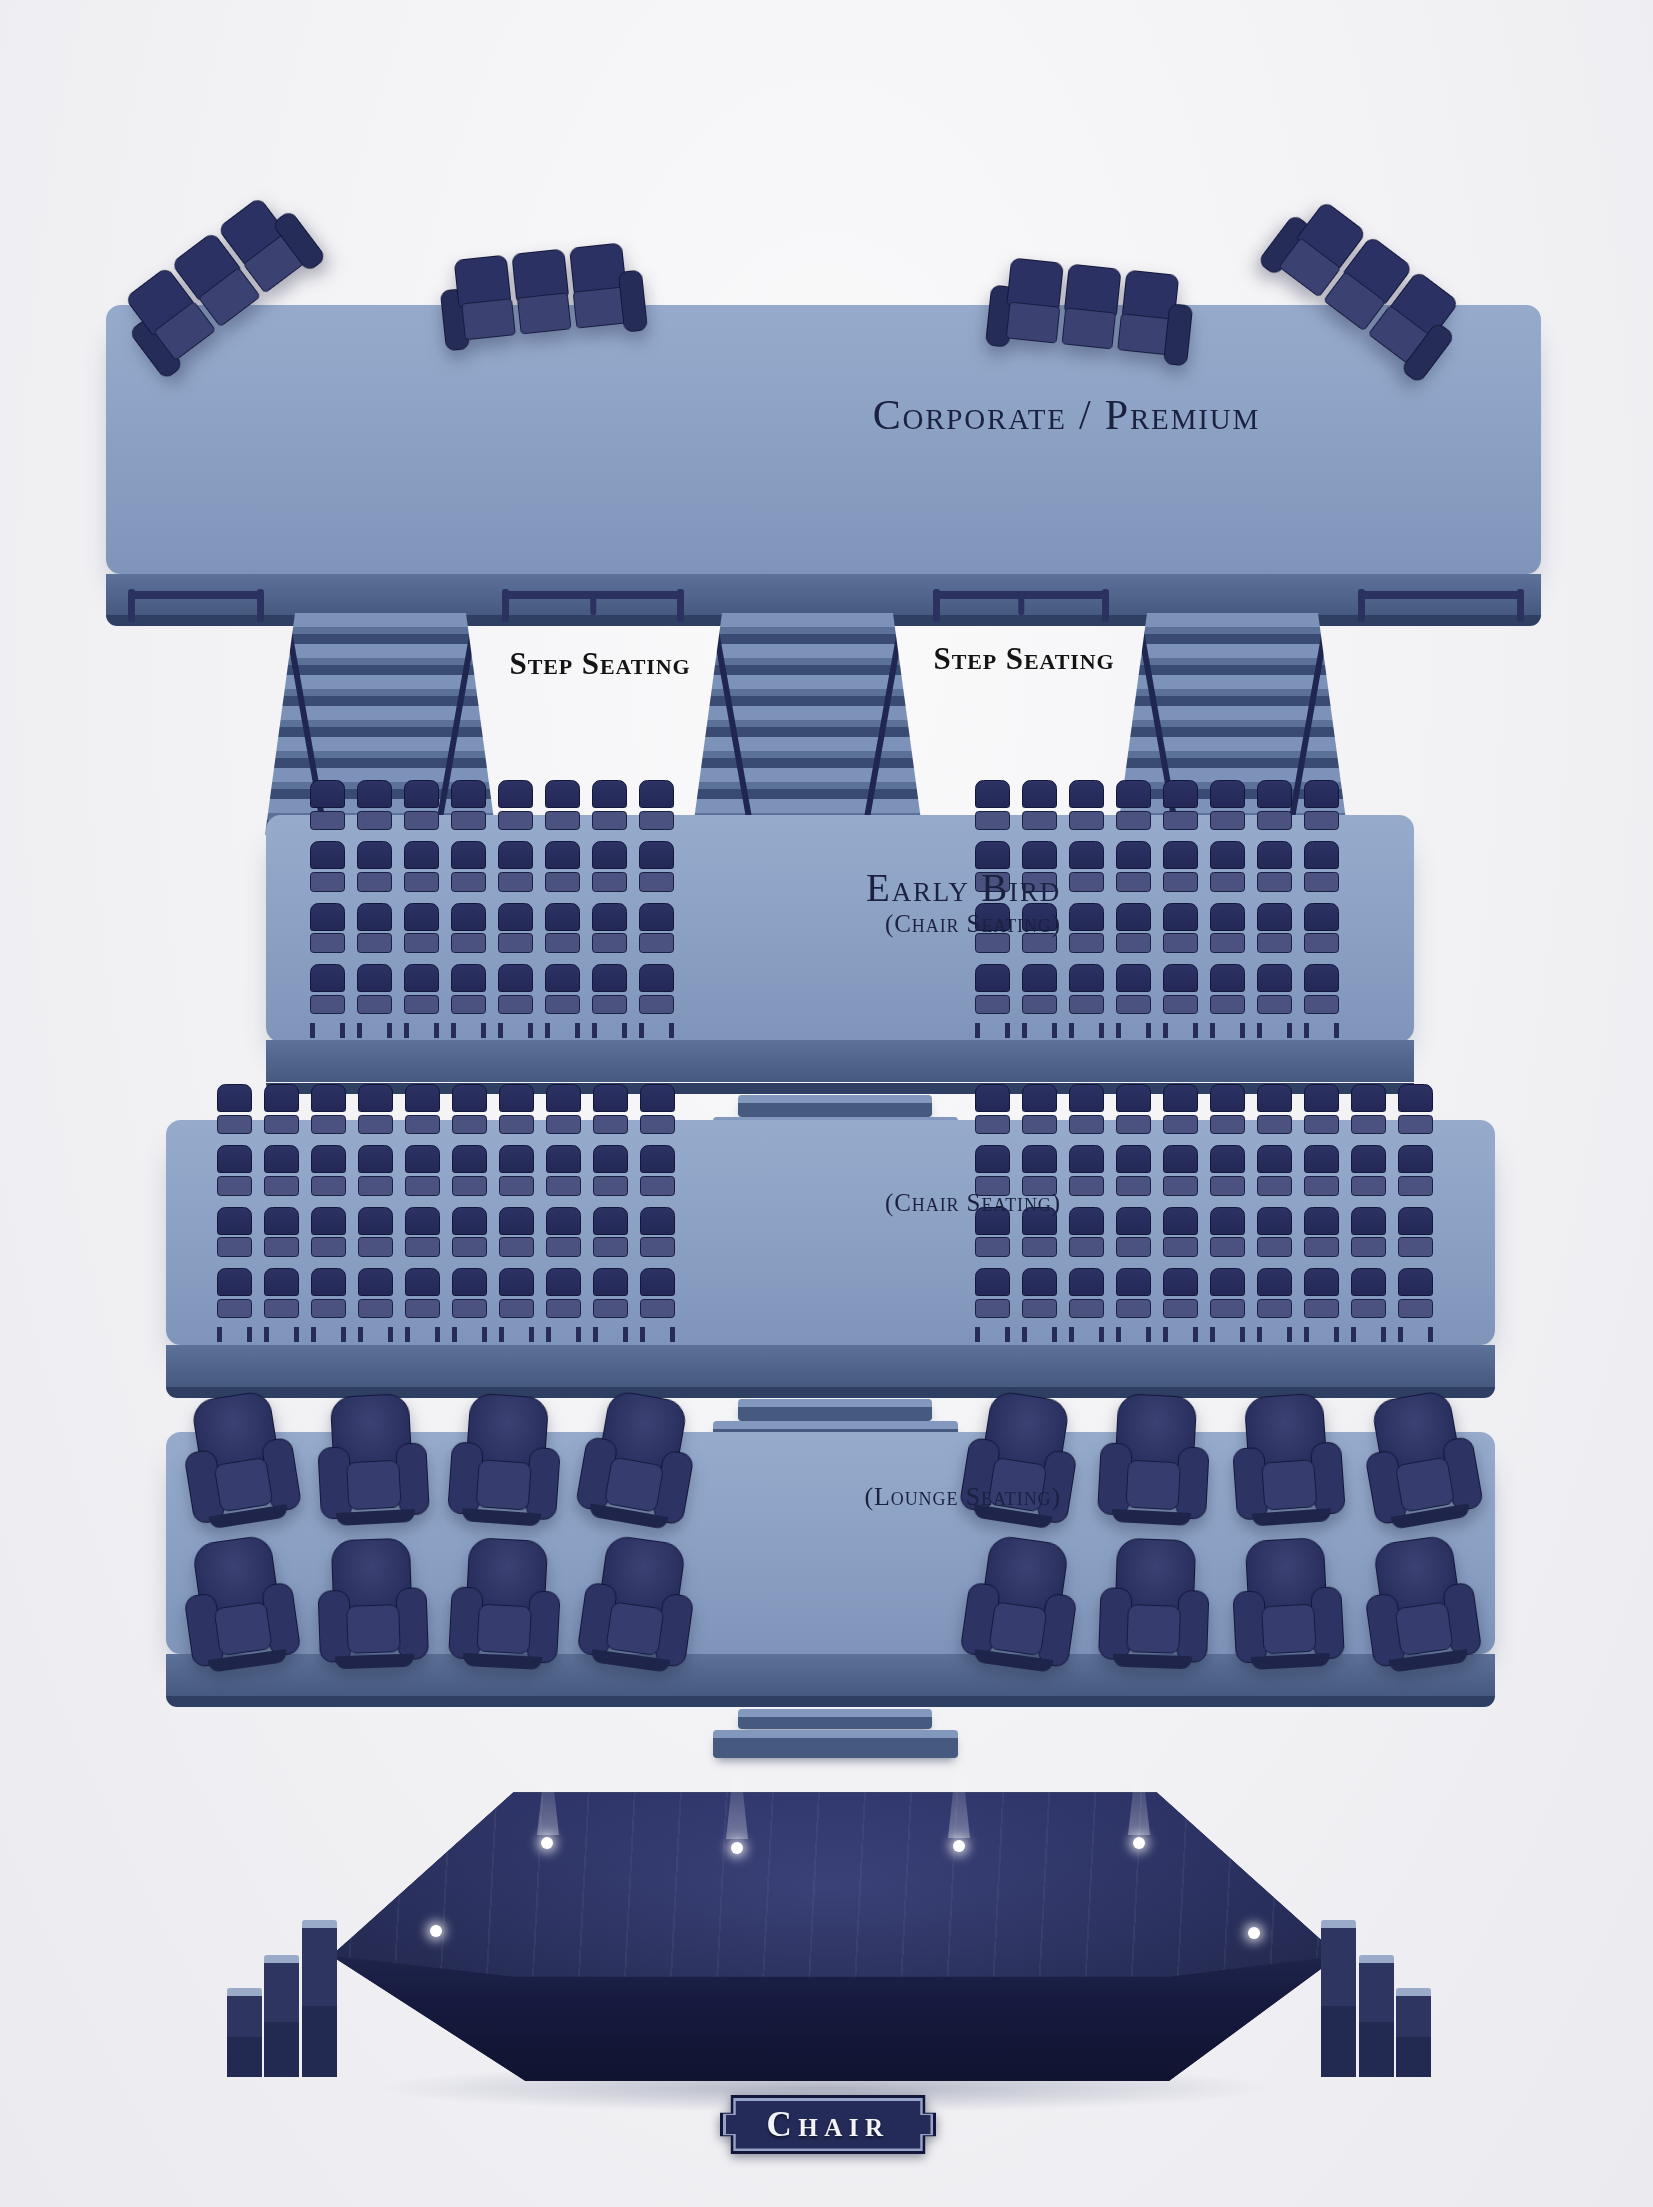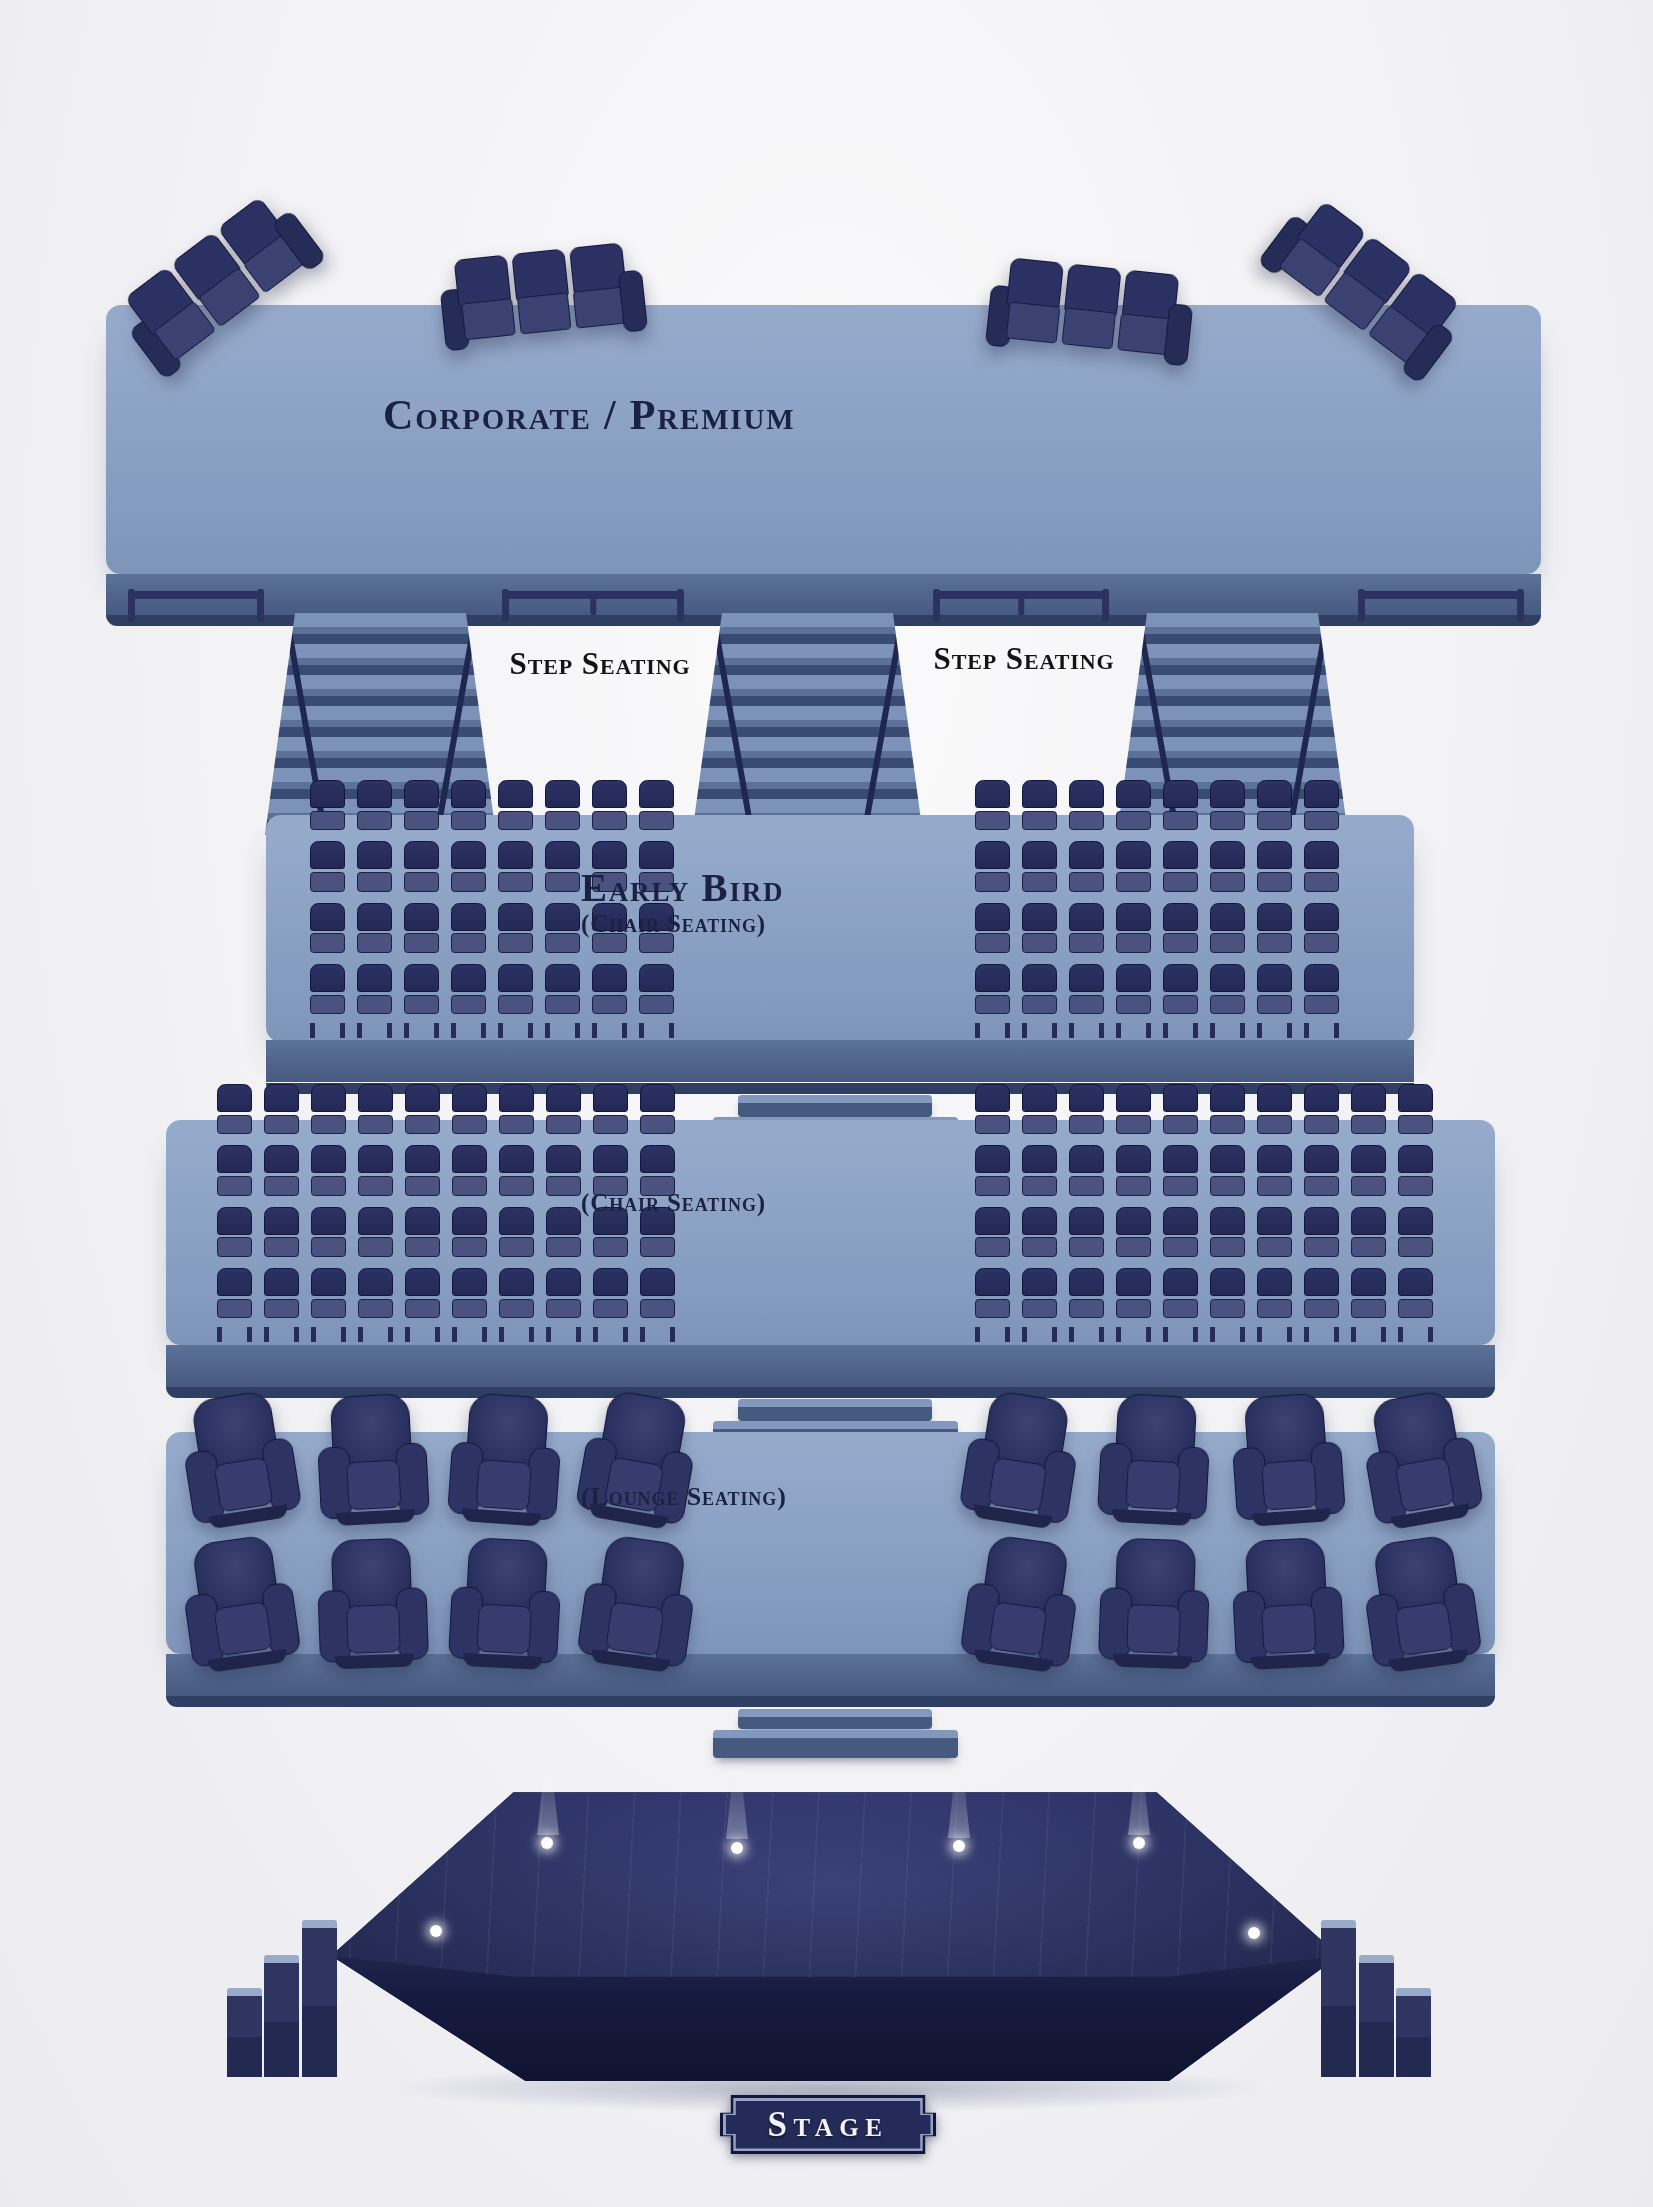--- a/index.html
+++ b/index.html
@@ -24,21 +24,21 @@
 
   .reg-slab{left:166px;top:1120px;width:1329px;height:225px;}
   .reg-front{left:166px;top:1345px;width:1329px;height:42px;}
   .reg-lip{left:166px;top:1387px;width:1329px;height:11px;}
 
   .vip-slab{left:166px;top:1432px;width:1329px;height:222px;}
   .vip-front{left:166px;top:1654px;width:1329px;height:42px;}
   .vip-lip{left:166px;top:1696px;width:1329px;height:11px;}
 
   
-  .sec-label{position:absolute;text-align:left;color:#1b2140;font-variant:small-caps;font-weight:700;}
+  .sec-label{position:absolute;text-align:right;color:#1b2140;font-variant:small-caps;font-weight:400;}
   .t1{font-size:42px;letter-spacing:1.8px;line-height:1.12;}
   .t2{font-size:27px;letter-spacing:0.9px;}
   .corp-label{left:383px;top:392px;width:877px;}
   .eb-label{left:581px;top:866px;width:480px;}
   .eb-label .t1{font-size:39px;} .eb-label .t2{font-size:25px;}
   .reg-label{left:581px;top:1189px;width:480px;}
   .reg-label .t1{font-size:39px;} .reg-label .t2{font-size:25px;}
   .vip-label{left:581px;top:1482px;width:480px;}
   .vip-label .t1{font-size:44px;} .vip-label .t2{font-size:26px;}
   .step-label{position:absolute;width:240px;text-align:center;font-weight:700;font-size:31px;
@@ -1115,18 +1115,18 @@
       <div class="sstep sR">
           <i></i>
           <i></i>
           <i></i>
         </div>
     </div>
     <div class="plaque">
       <div class="pl pl1"></div>
       <div class="pl pl2"></div>
       <div class="pl pl3">
-        <span>Stage</span>
+        <span>Chair</span>
       </div>
     </div>
   </section>
 </div>
 
 
 </body></html>

